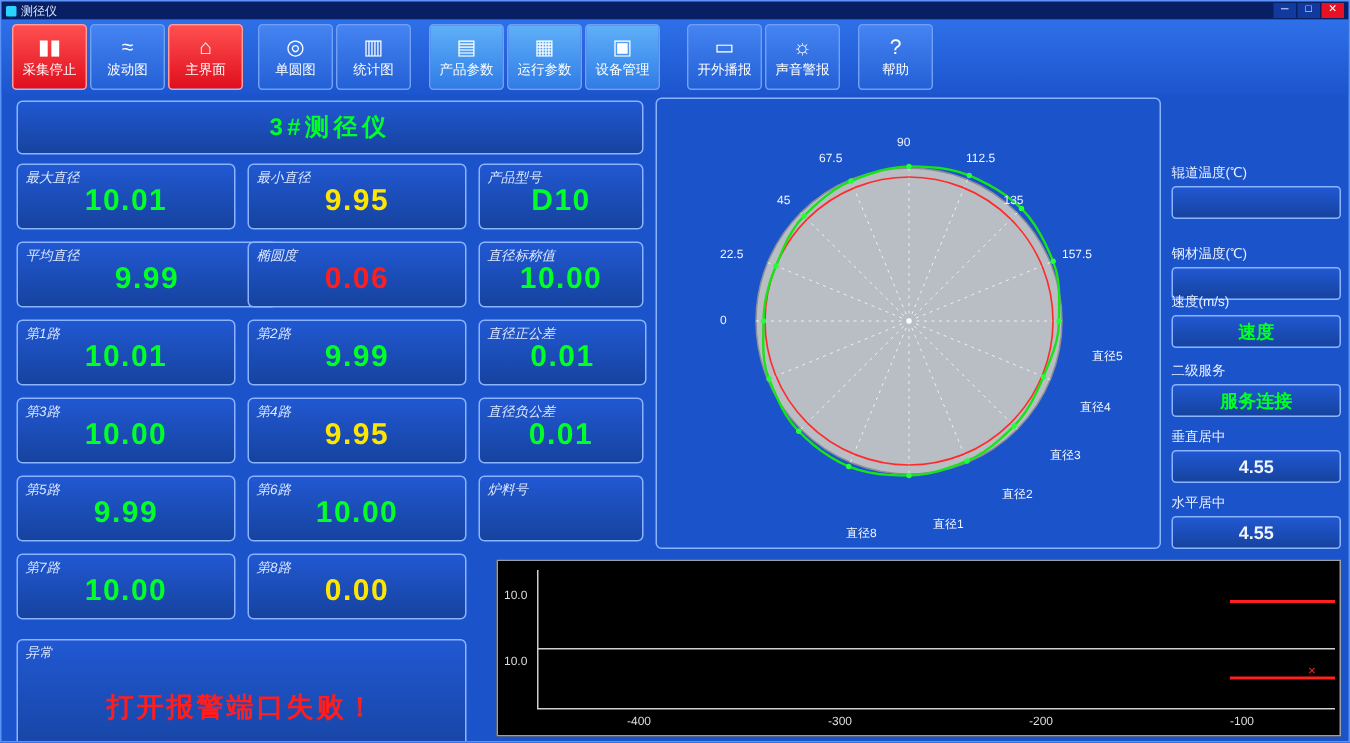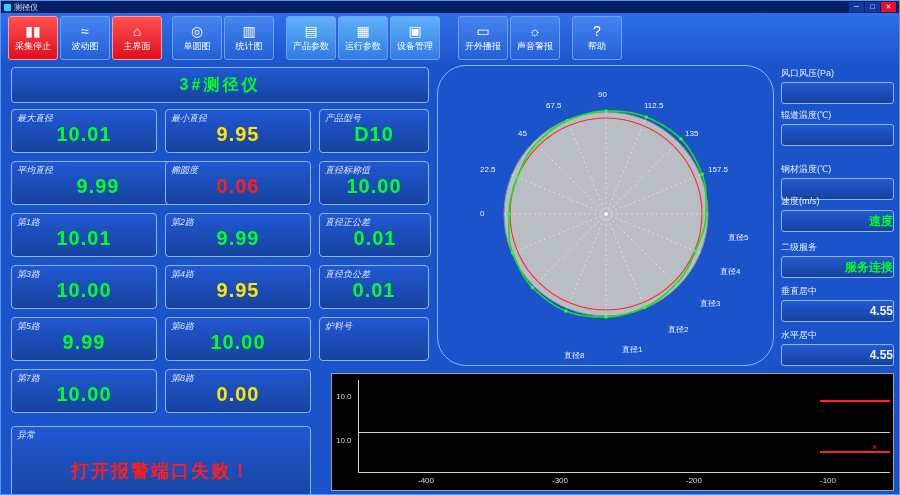--- a/index.html
+++ b/index.html
@@ -26,28 +26,28 @@
   .box{position:absolute;border:1px solid #8ab4ff;border-radius:4px;background:linear-gradient(180deg,#2158d2,#16439f);}
   .box .lbl{position:absolute;top:2px;left:5px;font-size:9px;color:#dce8ff;font-style:italic;}
   .box .val{position:absolute;left:0;right:0;top:6px;bottom:0;display:flex;align-items:center;justify-content:center;font-size:20px;font-weight:bold;letter-spacing:1px;}
   .green{color:#00ff26}.yellow{color:#ffe600}.redtxt{color:#ff1e1e}.whitetxt{color:#eef4ff}
   .val.small{font-size:14px;letter-spacing:0;}
   .val.alarm{font-size:18px;letter-spacing:2px;}
   .title-box .val{font-size:16px;letter-spacing:3px;top:0;}
 
   
   .panel{position:absolute;border:1px solid #8ab4ff;border-radius:4px;}
-  .polar-panel{left:436px;top:64px;width:337px;height:301px;background:#1b53cb;border-radius:29px;}
+  .polar-panel{left:436px;top:64px;width:337px;height:301px;background:#1b53cb;}
   .pl{position:absolute;font-size:8px;color:#f0f5ff;white-space:nowrap;}
 
   
   .sidebar{position:absolute;left:780px;top:62px;width:113px;height:306px;}
   .side-item{position:absolute;left:0;width:113px;}
   .side-label{font-size:9px;color:#eaf1ff;margin-bottom:2px;}
-  .side-box{height:22px;border:1px solid #8ab4ff;border-radius:3px;background:linear-gradient(180deg,#2158d2,#16439f);display:flex;align-items:center;justify-content:flex-end;font-size:12px;font-weight:bold;}
+  .side-box{height:22px;border:1px solid #8ab4ff;border-radius:3px;background:linear-gradient(180deg,#2158d2,#16439f);display:flex;align-items:center;justify-content:center;font-size:12px;font-weight:bold;}
 
   
   .trend{position:absolute;left:330px;top:372px;width:563px;height:118px;background:#000;border:1px solid #9aa0a8;}
   .trend .ylab{position:absolute;font-size:8px;color:#ddd;left:4px;}
   .trend .axis-v{position:absolute;left:26px;top:6px;width:1px;height:92px;background:#cfcfcf;}
   .trend .axis-h{position:absolute;left:26px;right:3px;height:1px;background:#cfcfcf;}
   .trend .redline{position:absolute;height:2px;background:#ff2020;}
   .trend .xtick{position:absolute;font-size:8px;color:#ddd;top:102px;transform:translateX(-50%);}
   .trend .xmark{position:absolute;color:#ff2020;font-size:9px;}
 </style>
@@ -231,41 +231,35 @@
       <circle cx="94.5" cy="221.5" r="1.8" fill="#25ff3a"></circle>
       <circle cx="74.7" cy="186.7" r="1.8" fill="#25ff3a"></circle>
       <circle cx="71.0" cy="148.0" r="1.8" fill="#25ff3a"></circle>
       <circle cx="79.3" cy="111.3" r="1.8" fill="#25ff3a"></circle>
       <circle cx="98.0" cy="78.0" r="1.8" fill="#25ff3a"></circle>
       <circle cx="129.3" cy="54.7" r="1.8" fill="#25ff3a"></circle>
       <circle cx="168" cy="148" r="1.6" fill="#fff"></circle>
     </svg>
   <span class="pl" style="left:160px;top:24px">90</span>
   <span class="pl" style="left:206px;top:35px">112.5</span>
-  <span class="pl" style="left:247px;top:63px">135</span>
+  <span class="pl" style="left:231px;top:63px">135</span>
   <span class="pl" style="left:270px;top:99px">157.5</span>
   <span class="pl" style="left:108px;top:35px">67.5</span>
   <span class="pl" style="left:80px;top:63px">45</span>
   <span class="pl" style="left:42px;top:99px">22.5</span>
   <span class="pl" style="left:42px;top:143px">0</span>
   <span class="pl" style="left:290px;top:166px">直径5</span>
   <span class="pl" style="left:282px;top:200px">直径4</span>
   <span class="pl" style="left:262px;top:232px">直径3</span>
   <span class="pl" style="left:230px;top:258px">直径2</span>
   <span class="pl" style="left:184px;top:278px">直径1</span>
   <span class="pl" style="left:126px;top:284px">直径8</span>
 </div>
 
 <div class="sidebar">
-  <div class="side-item" style="top:4px">
-    <div class="side-label">风口风压(Pa)</div>
-    <div class="side-box">
-      <span class="whitetxt"></span>
-    </div>
-  </div>
   <div class="side-item" style="top:46px">
     <div class="side-label">辊道温度(℃)</div>
     <div class="side-box">
       <span class="whitetxt"></span>
     </div>
   </div>
   <div class="side-item" style="top:100px">
     <div class="side-label">钢材温度(℃)</div>
     <div class="side-box">
       <span class="whitetxt"></span>

